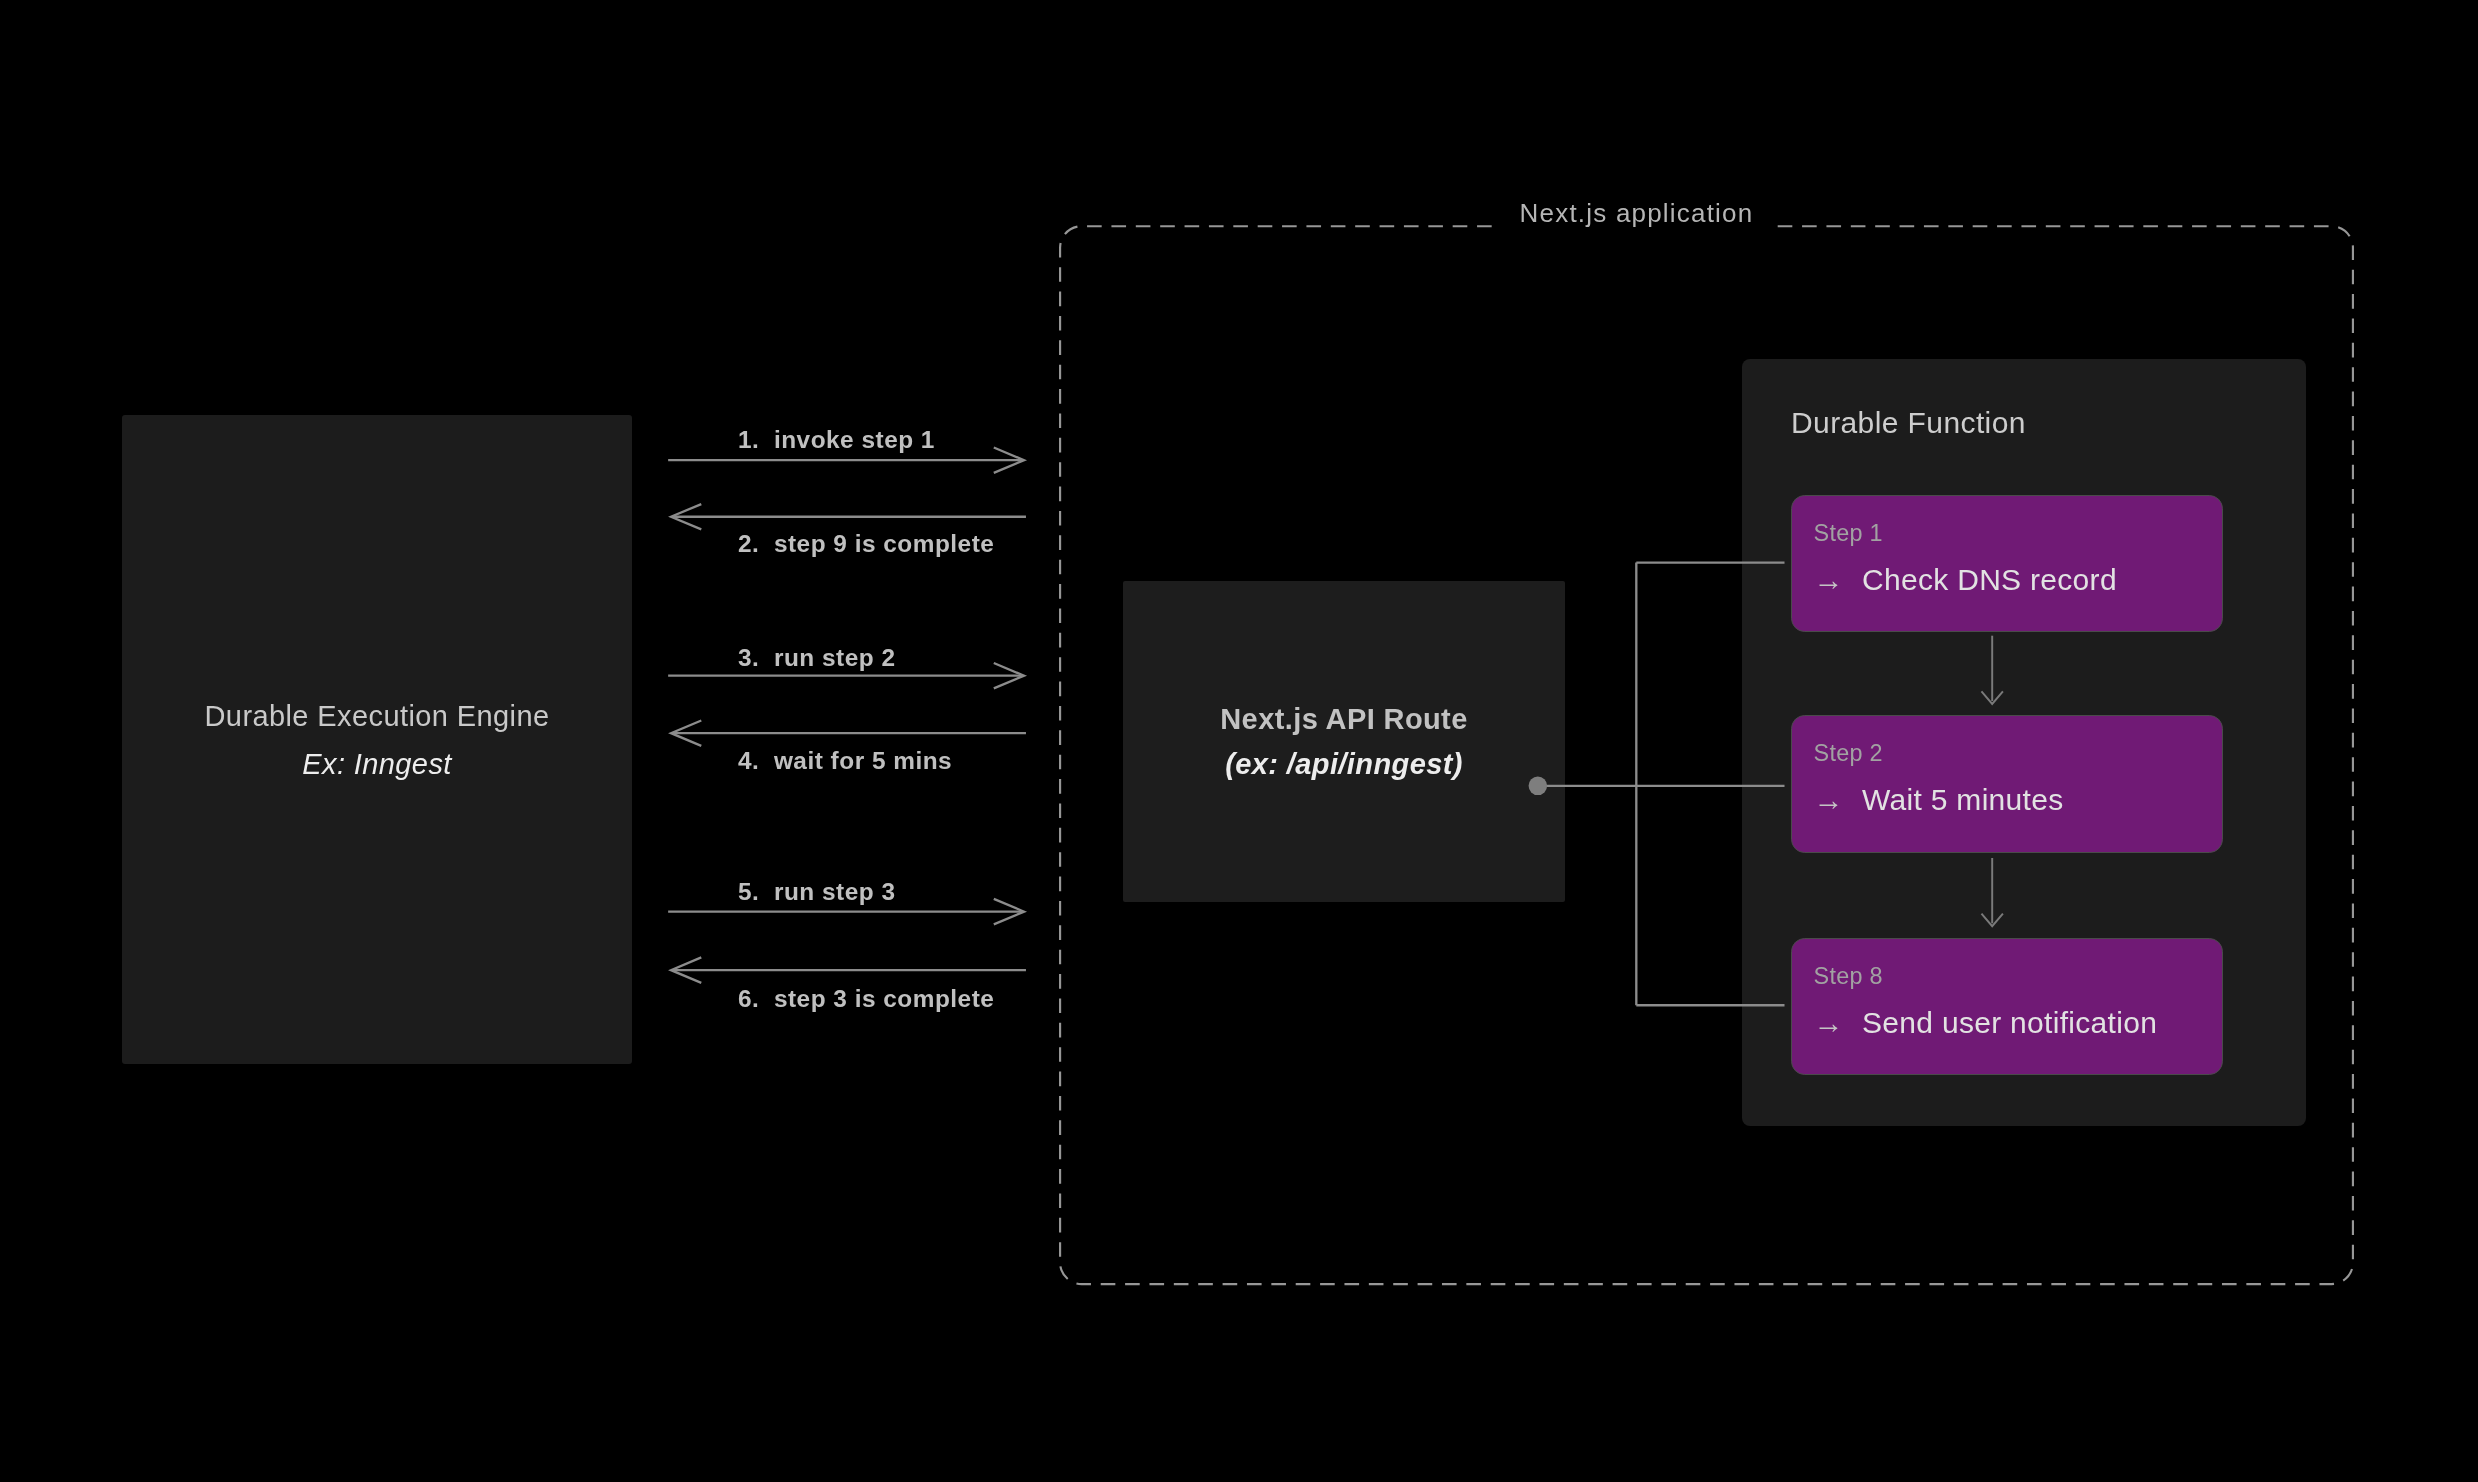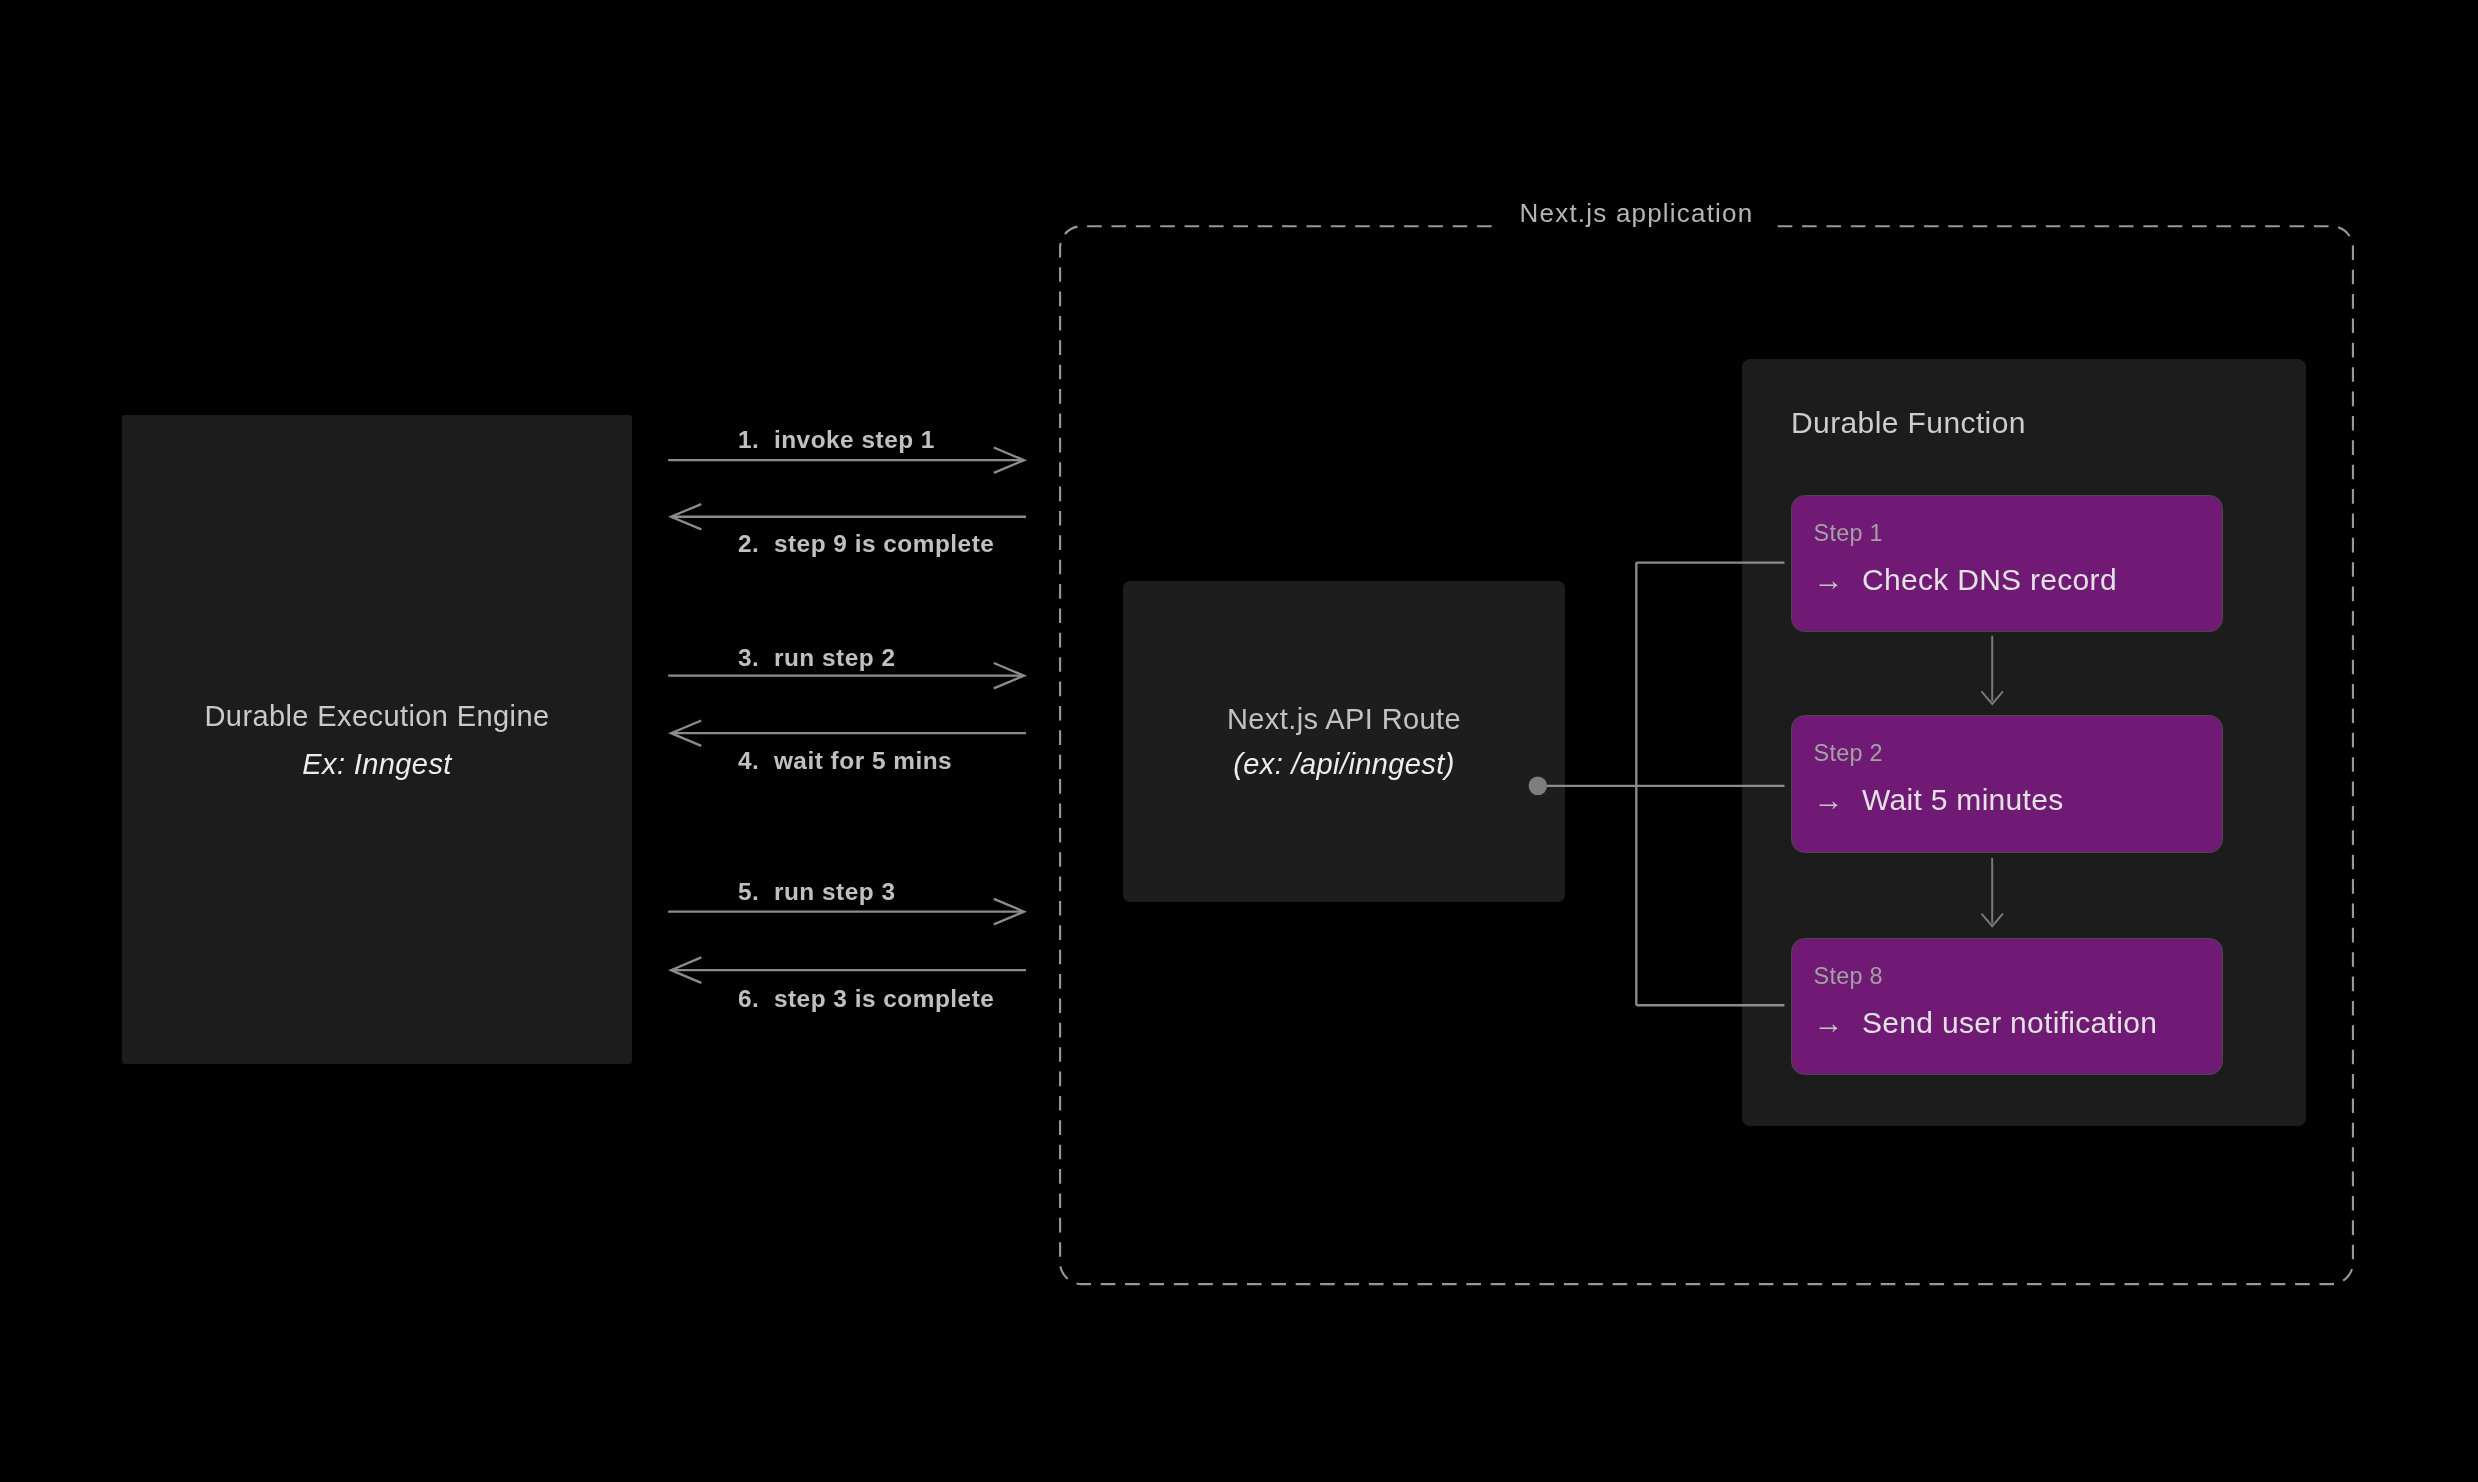--- a/index.html
+++ b/index.html
@@ -34,24 +34,25 @@
   }
   .engine-sub {
     font-size: 29px; line-height: 48px;
     font-style: italic; color: #ededed; letter-spacing: 0.4px;
   }
 
   .api-box {
     left: 1123px; top: 581px;
     width: 442px; height: 321px;
     background: #1d1d1d;
-    border-radius: 7px;
+    border-radius: 2px;
     display: flex; flex-direction: column;
     align-items: center; justify-content: center;
     z-index: 2;
+    font-weight: bold;
   }
   .api-title {
     font-size: 29px; line-height: 45px;
     color: #c2c2c2; letter-spacing: 0.4px;
   }
   .api-sub {
     font-size: 29px; line-height: 45px;
     font-style: italic; color: #ededed; letter-spacing: 0.4px;
   }
 

